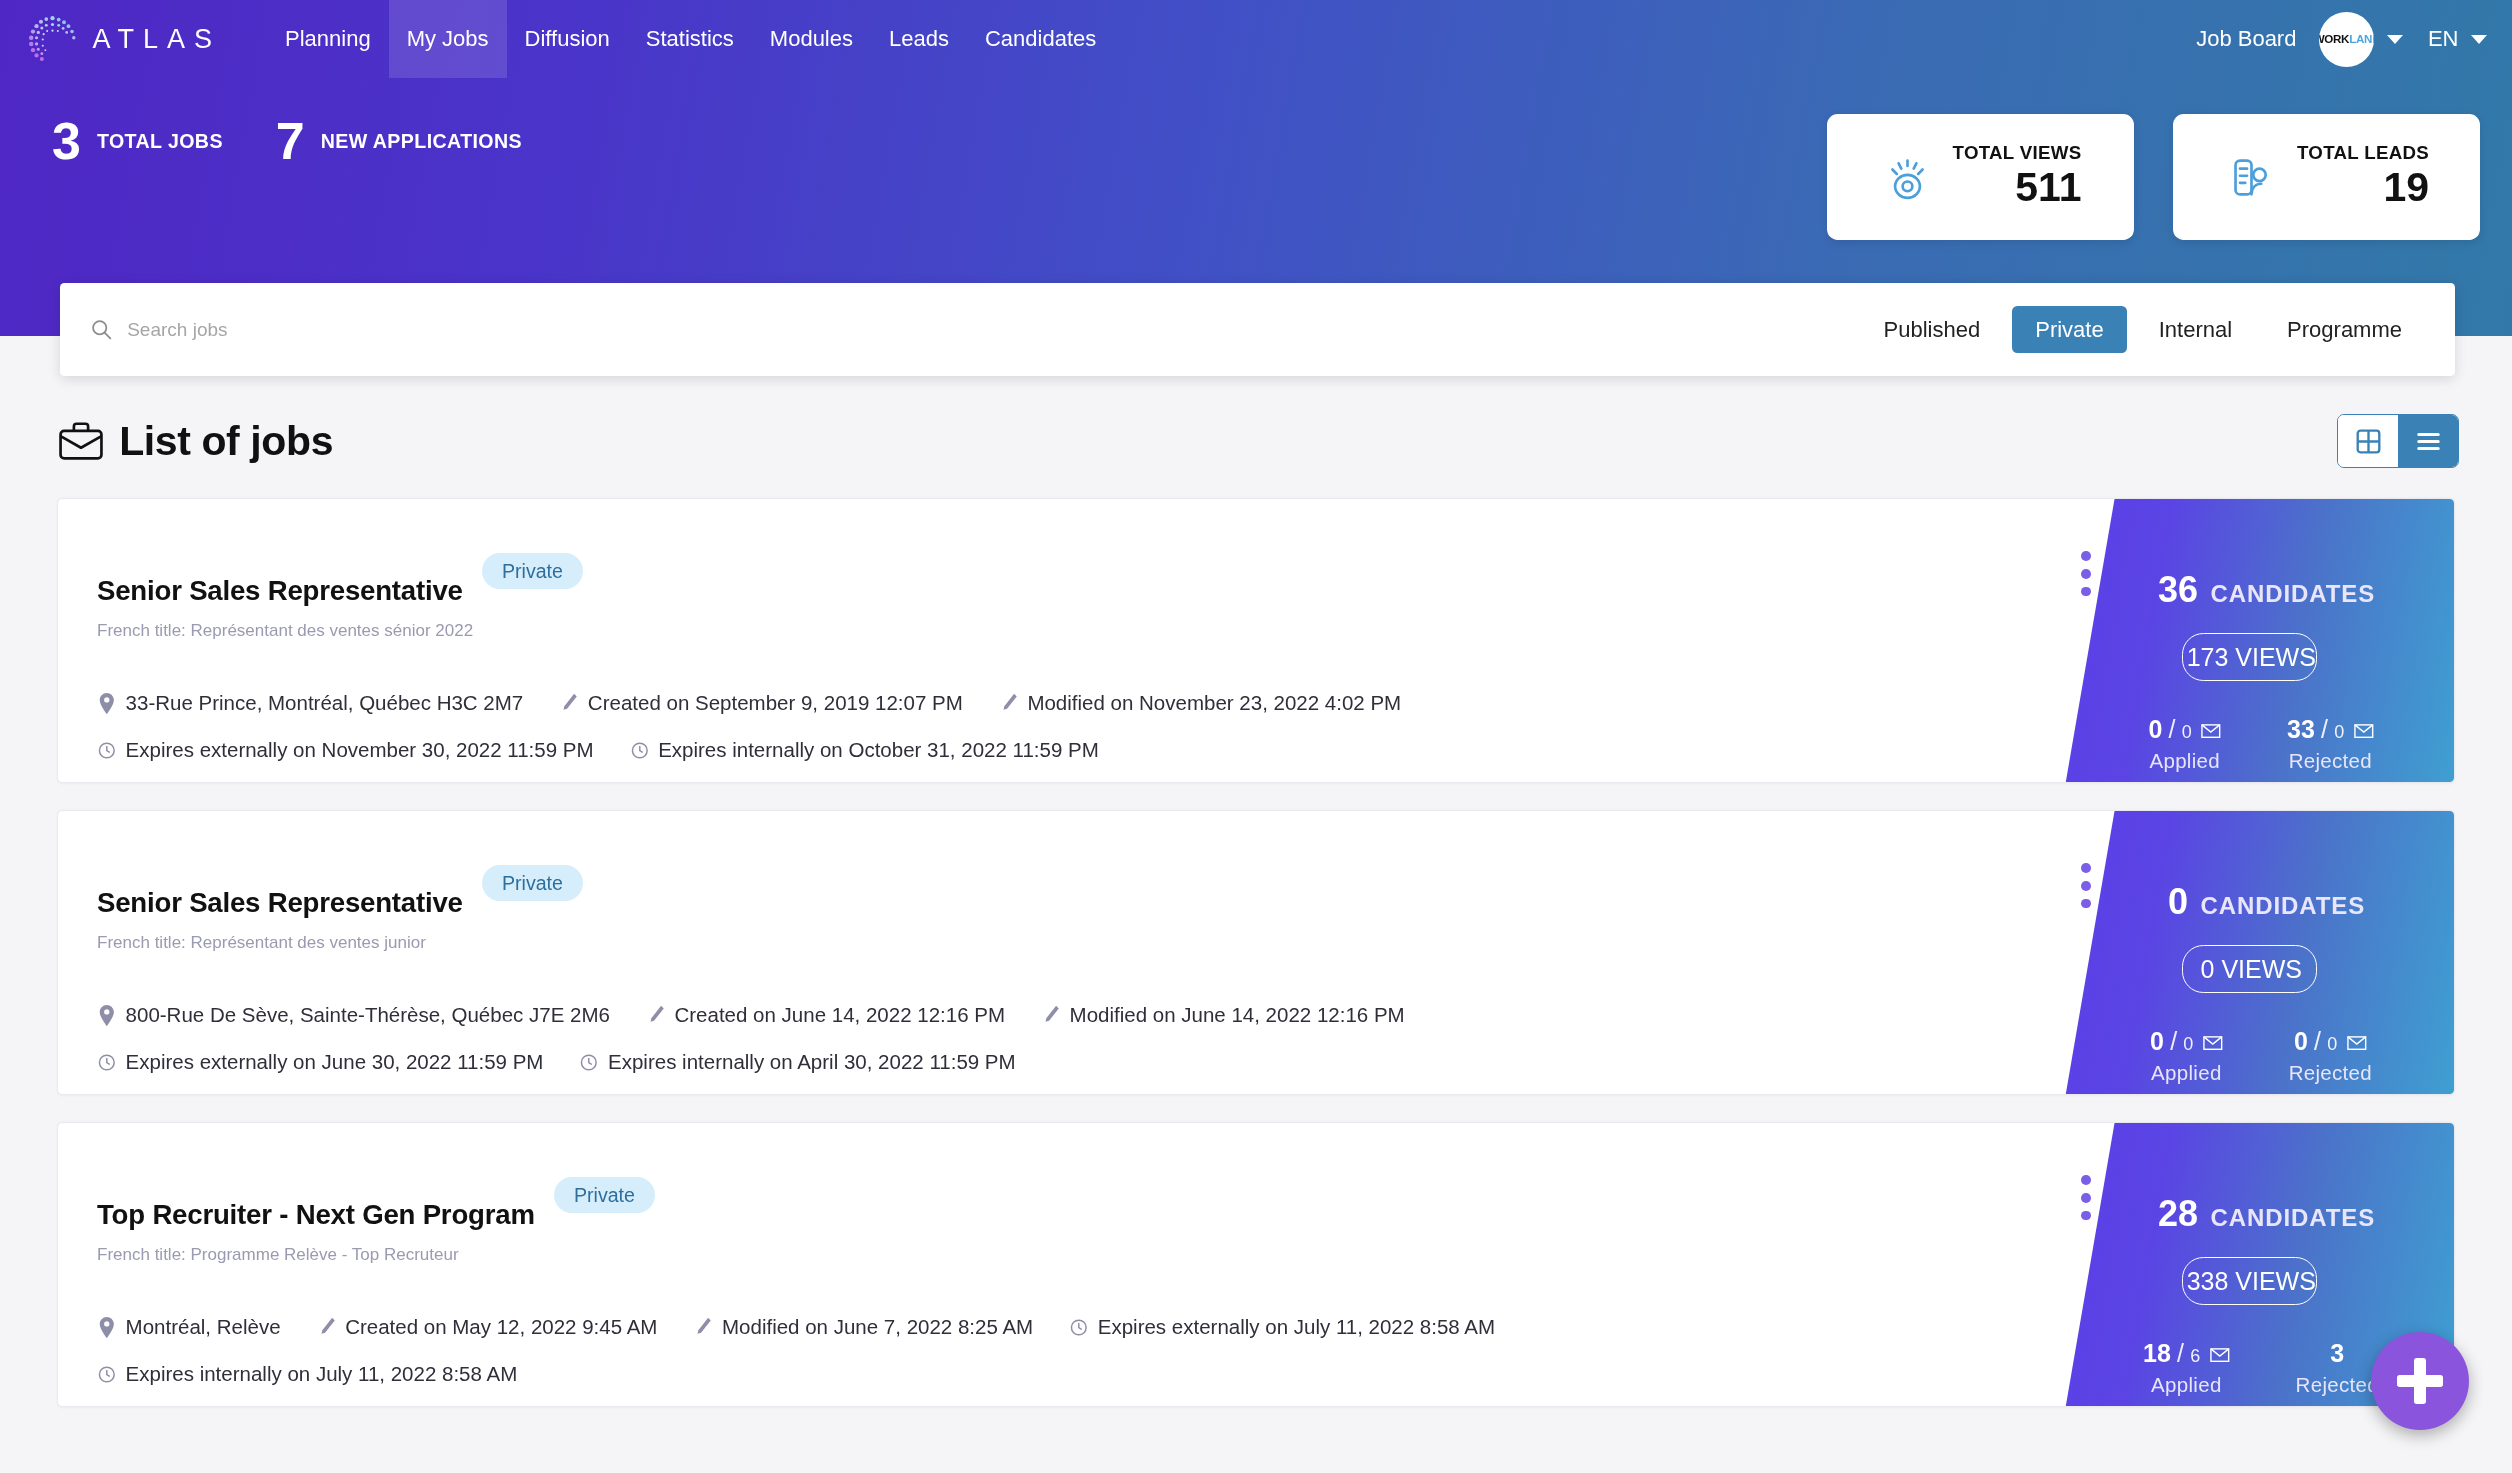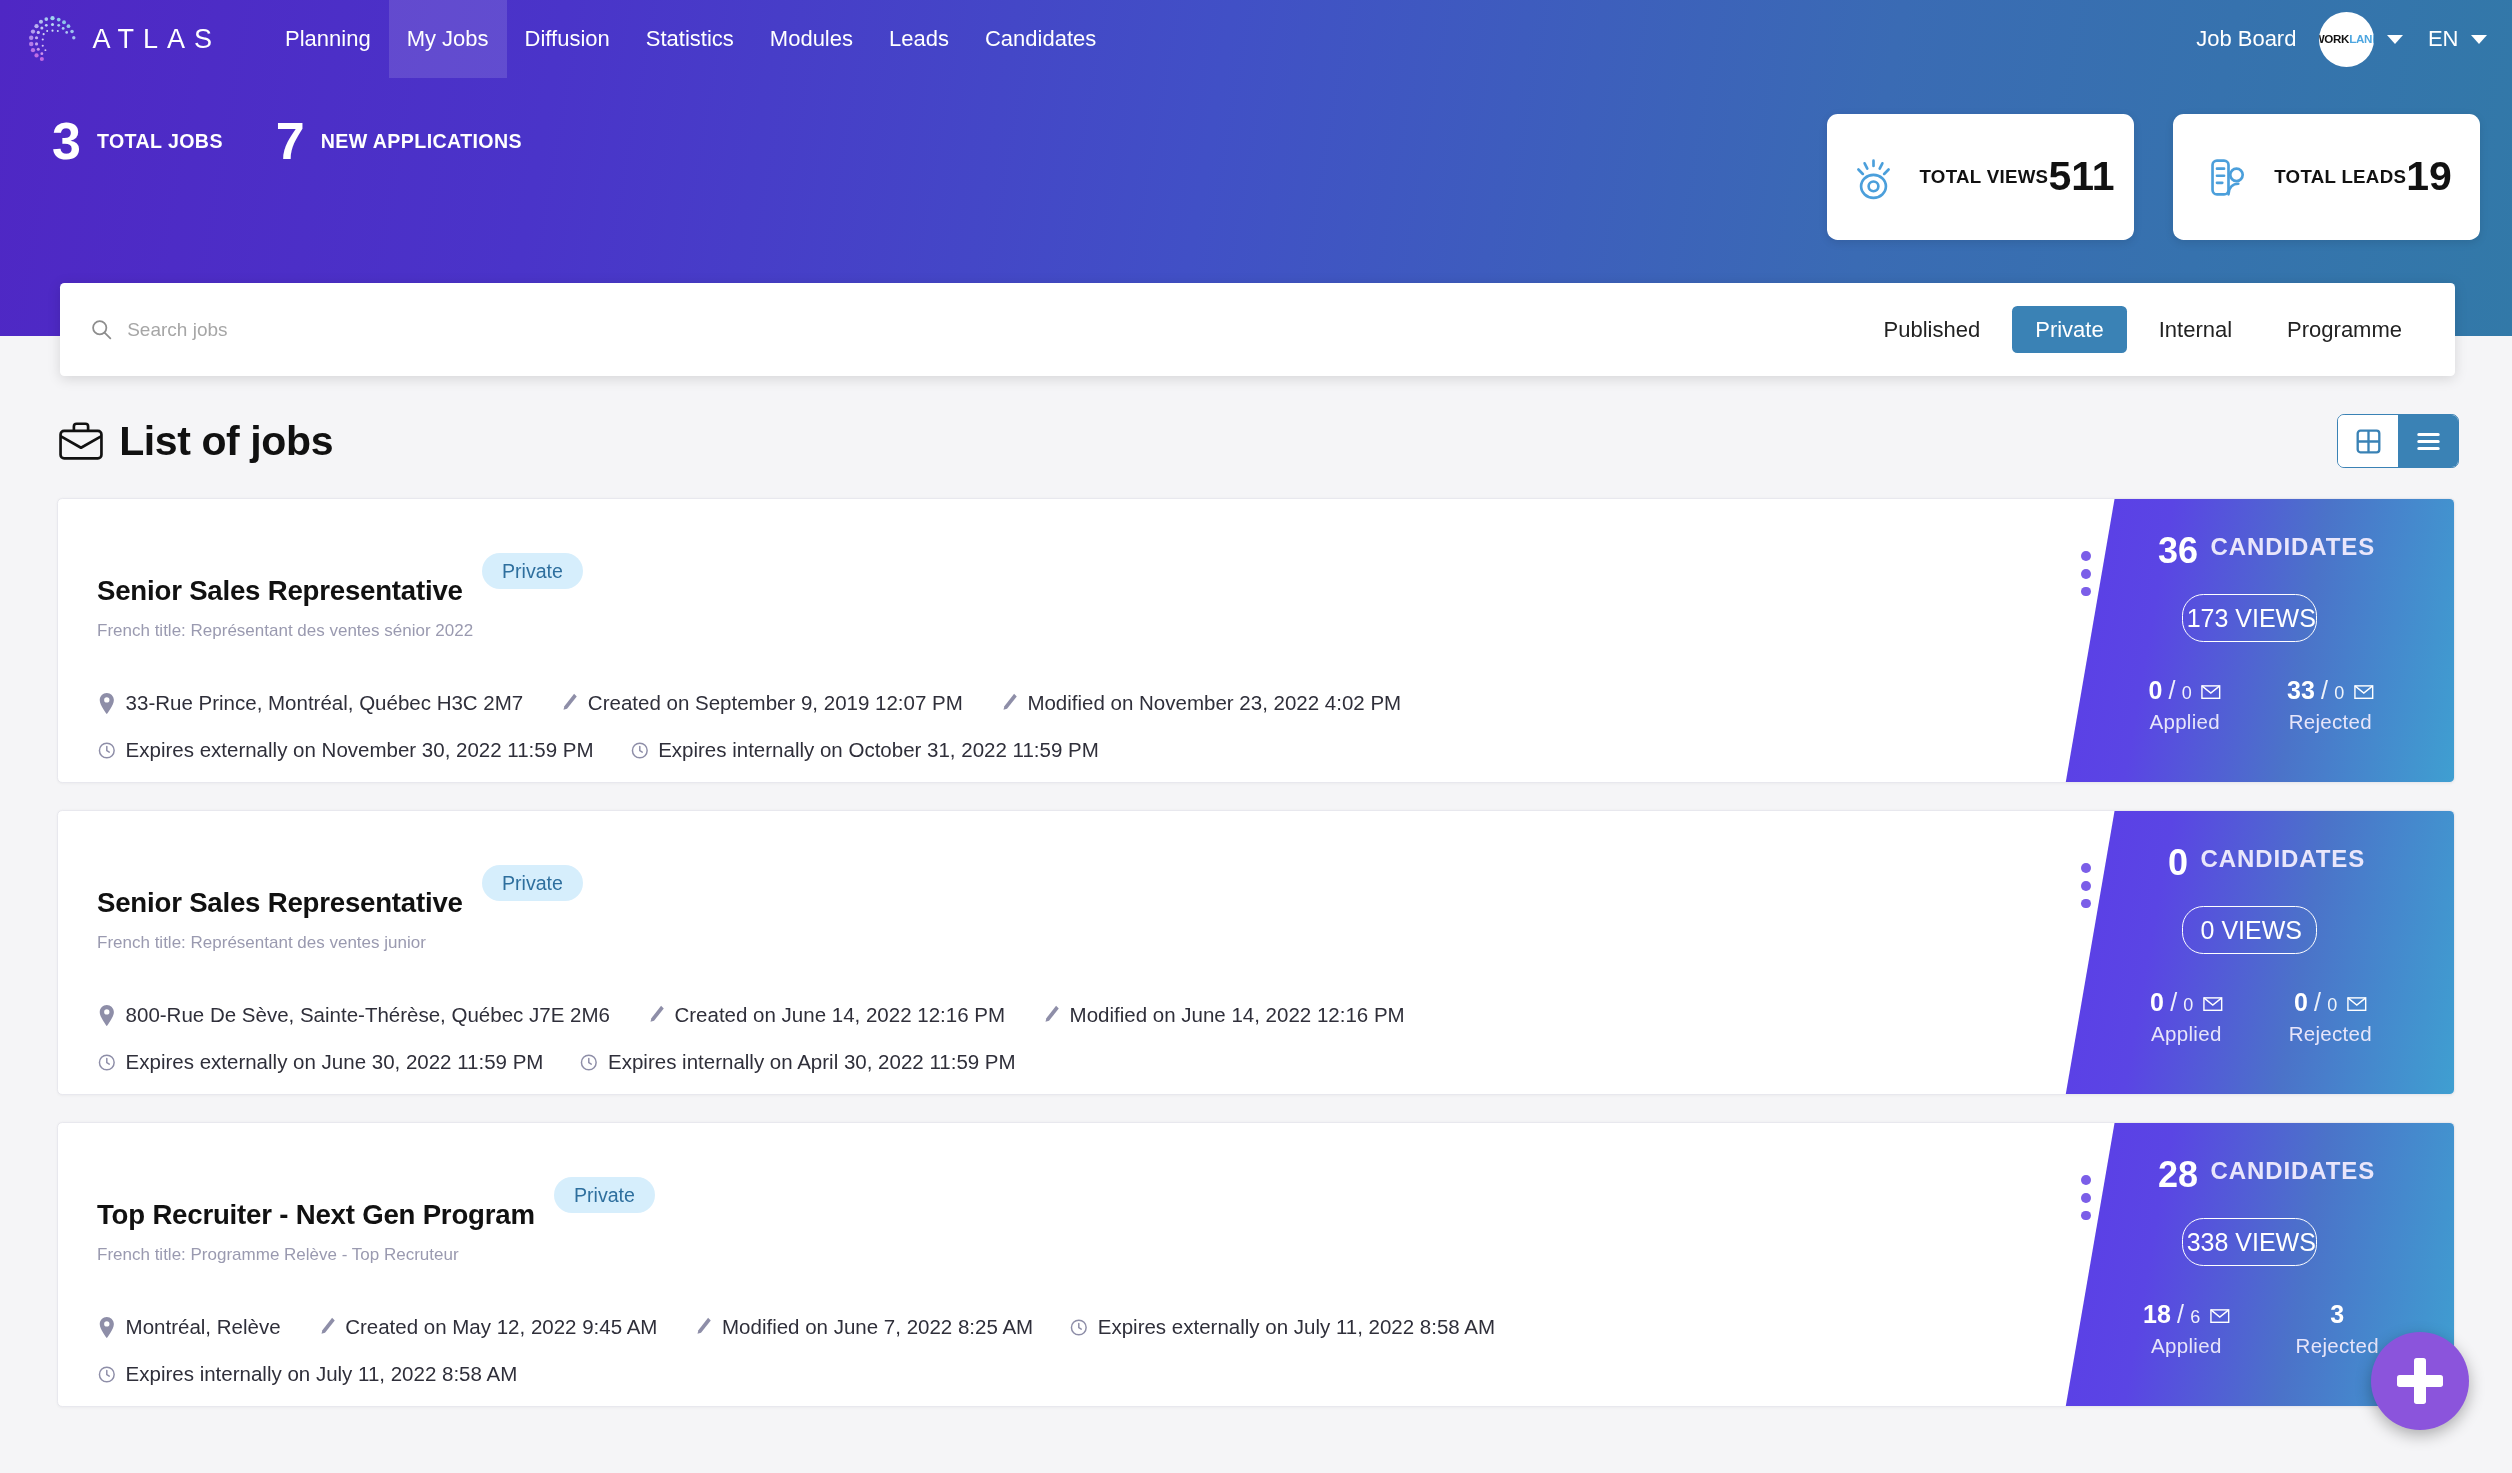--- a/index.html
+++ b/index.html
@@ -71,21 +71,21 @@
     letter-spacing: 0.4px; max-width: 231px;
   }
 
   .kpis { position: absolute; right: 32px; top: 114px; display: flex; gap: 39px; }
   .kpi {
     width: 307px; height: 126px; background: #fff; border-radius: 10.7px;
     display: flex; align-items: center; justify-content: center; gap: 18px;
     box-shadow: 0 2.7px 9px rgba(0,0,0,0.10);
   }
   .kpi-icon { width: 55px; height: 55px; flex: 0 0 auto; }
-  .kpi-txt { display: flex; align-items: center; }
+  .kpi-txt { display: flex; flex-direction: column; align-items: flex-end; }
   .kpi-label { font-size: 18.7px; font-weight: 700; color: #111; letter-spacing: 0.3px; white-space: nowrap; }
   .kpi-value { font-size: 41px; font-weight: 700; color: #111; line-height: 1.15; }
 
   
   .searchbar {
     position: absolute; left: 60px; top: 283px; width: 2395px; height: 93px;
     background: #fff; border-radius: 4.4px; box-shadow: 0 2.7px 12.5px rgba(0,0,0,0.13);
     display: flex; align-items: center; padding: 0 30px; z-index: 5;
   }
   .search-ico { width: 23px; height: 23px; flex: 0 0 auto; margin-right: 14.2px; }
@@ -146,21 +146,21 @@
   }
   .kebab span { width: 9.8px; height: 9.8px; border-radius: 50%; background: #7b5ee8; display: block; }
 
   
   .cand-panel {
     position: absolute; right: 0; top: 0; height: 285px; width: 409px;
     background: linear-gradient(100deg, #5c3ce8 0%, #5a45e4 28%, #4b73c9 62%, #3f9fd1 100%);
     clip-path: polygon(17% 0%, 100% 0%, 100% 100%, 5% 100%);
     color: #fff; padding-top: 34px;
   }
-  .cand-top { display: flex; align-items: flex-start; justify-content: center; padding-left: 34px; }
+  .cand-top { display: flex; align-items: flex-end; justify-content: center; padding-left: 34px; margin-top: 39px; }
   .cand-num { font-size: 36px; font-weight: 700; line-height: 1; }
   .cand-word { font-size: 24px; font-weight: 600; letter-spacing: 0.9px; margin-left: 12.5px; color: #e9e6fb; }
   .views-pill {
     margin: 25px auto 4px auto; width: 135px; height: 48px; border: 1.8px solid #fff;
     border-radius: 21.4px; display: flex; align-items: center; justify-content: center;
     font-size: 25px; color: #fff; padding-left: 3.6px;
   }
   .cand-stats {
     display: flex; justify-content: center; gap: 66px; margin-top: 34px; padding-left: 23px;
   }

